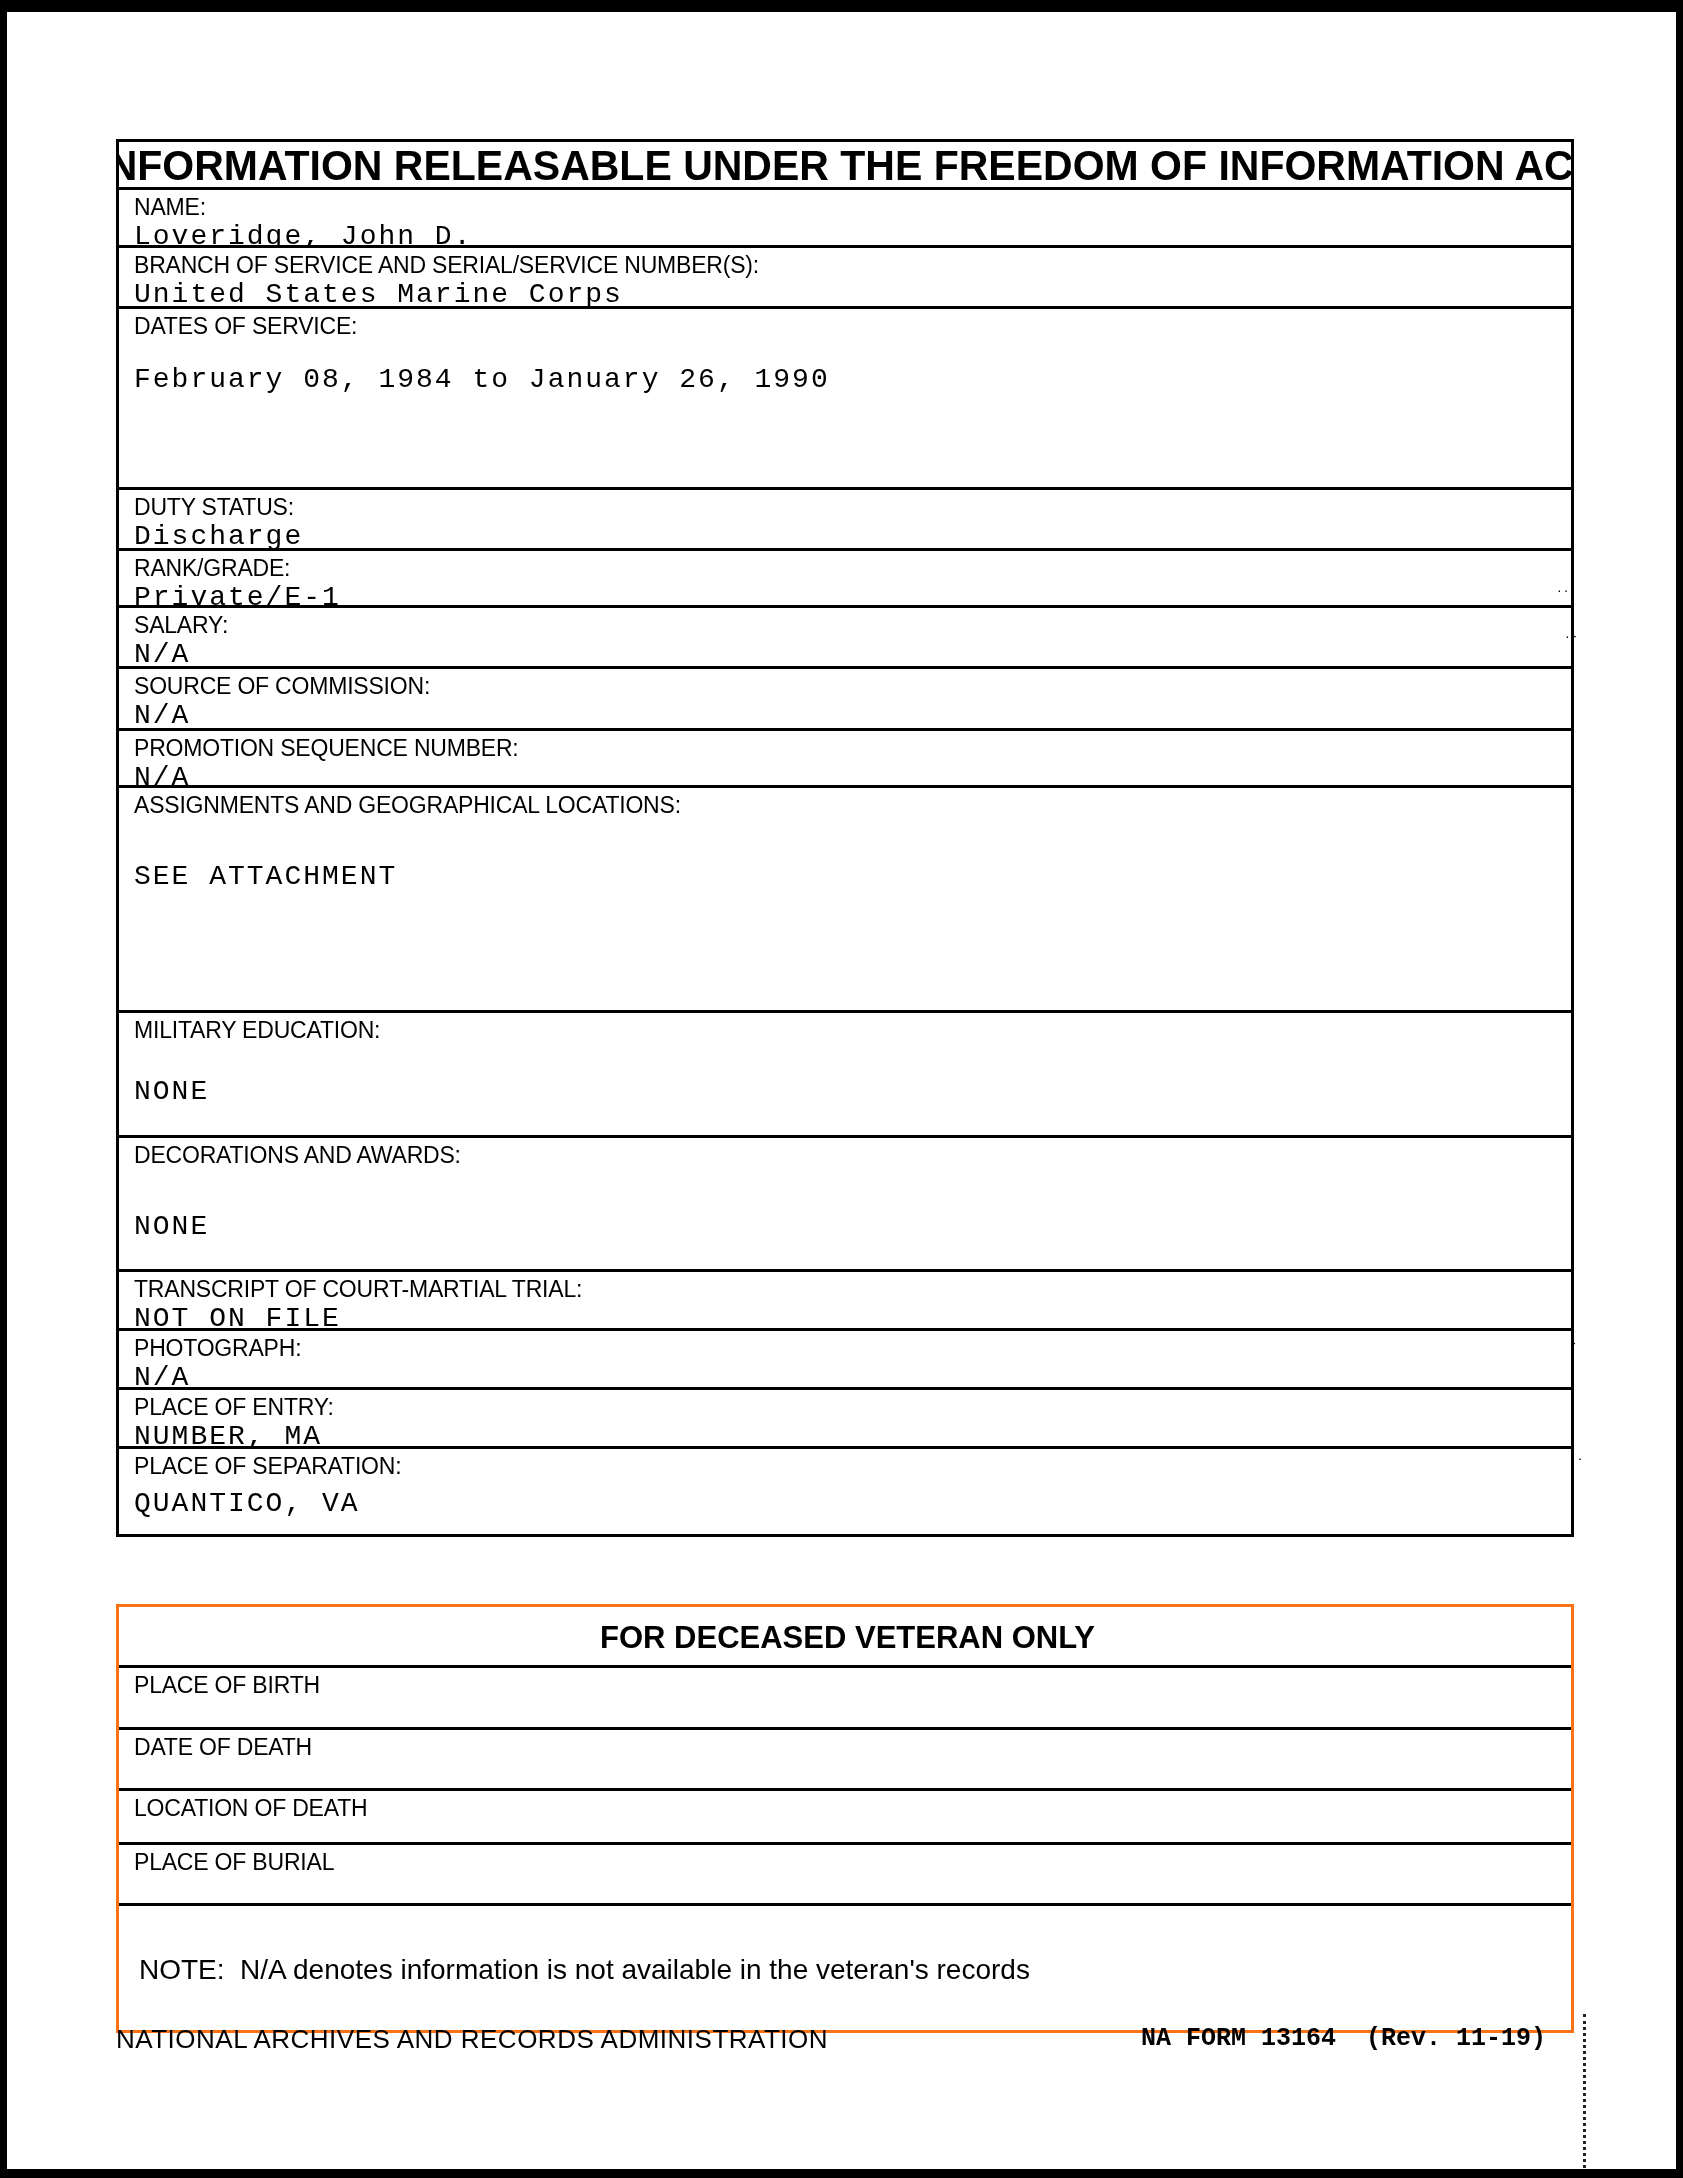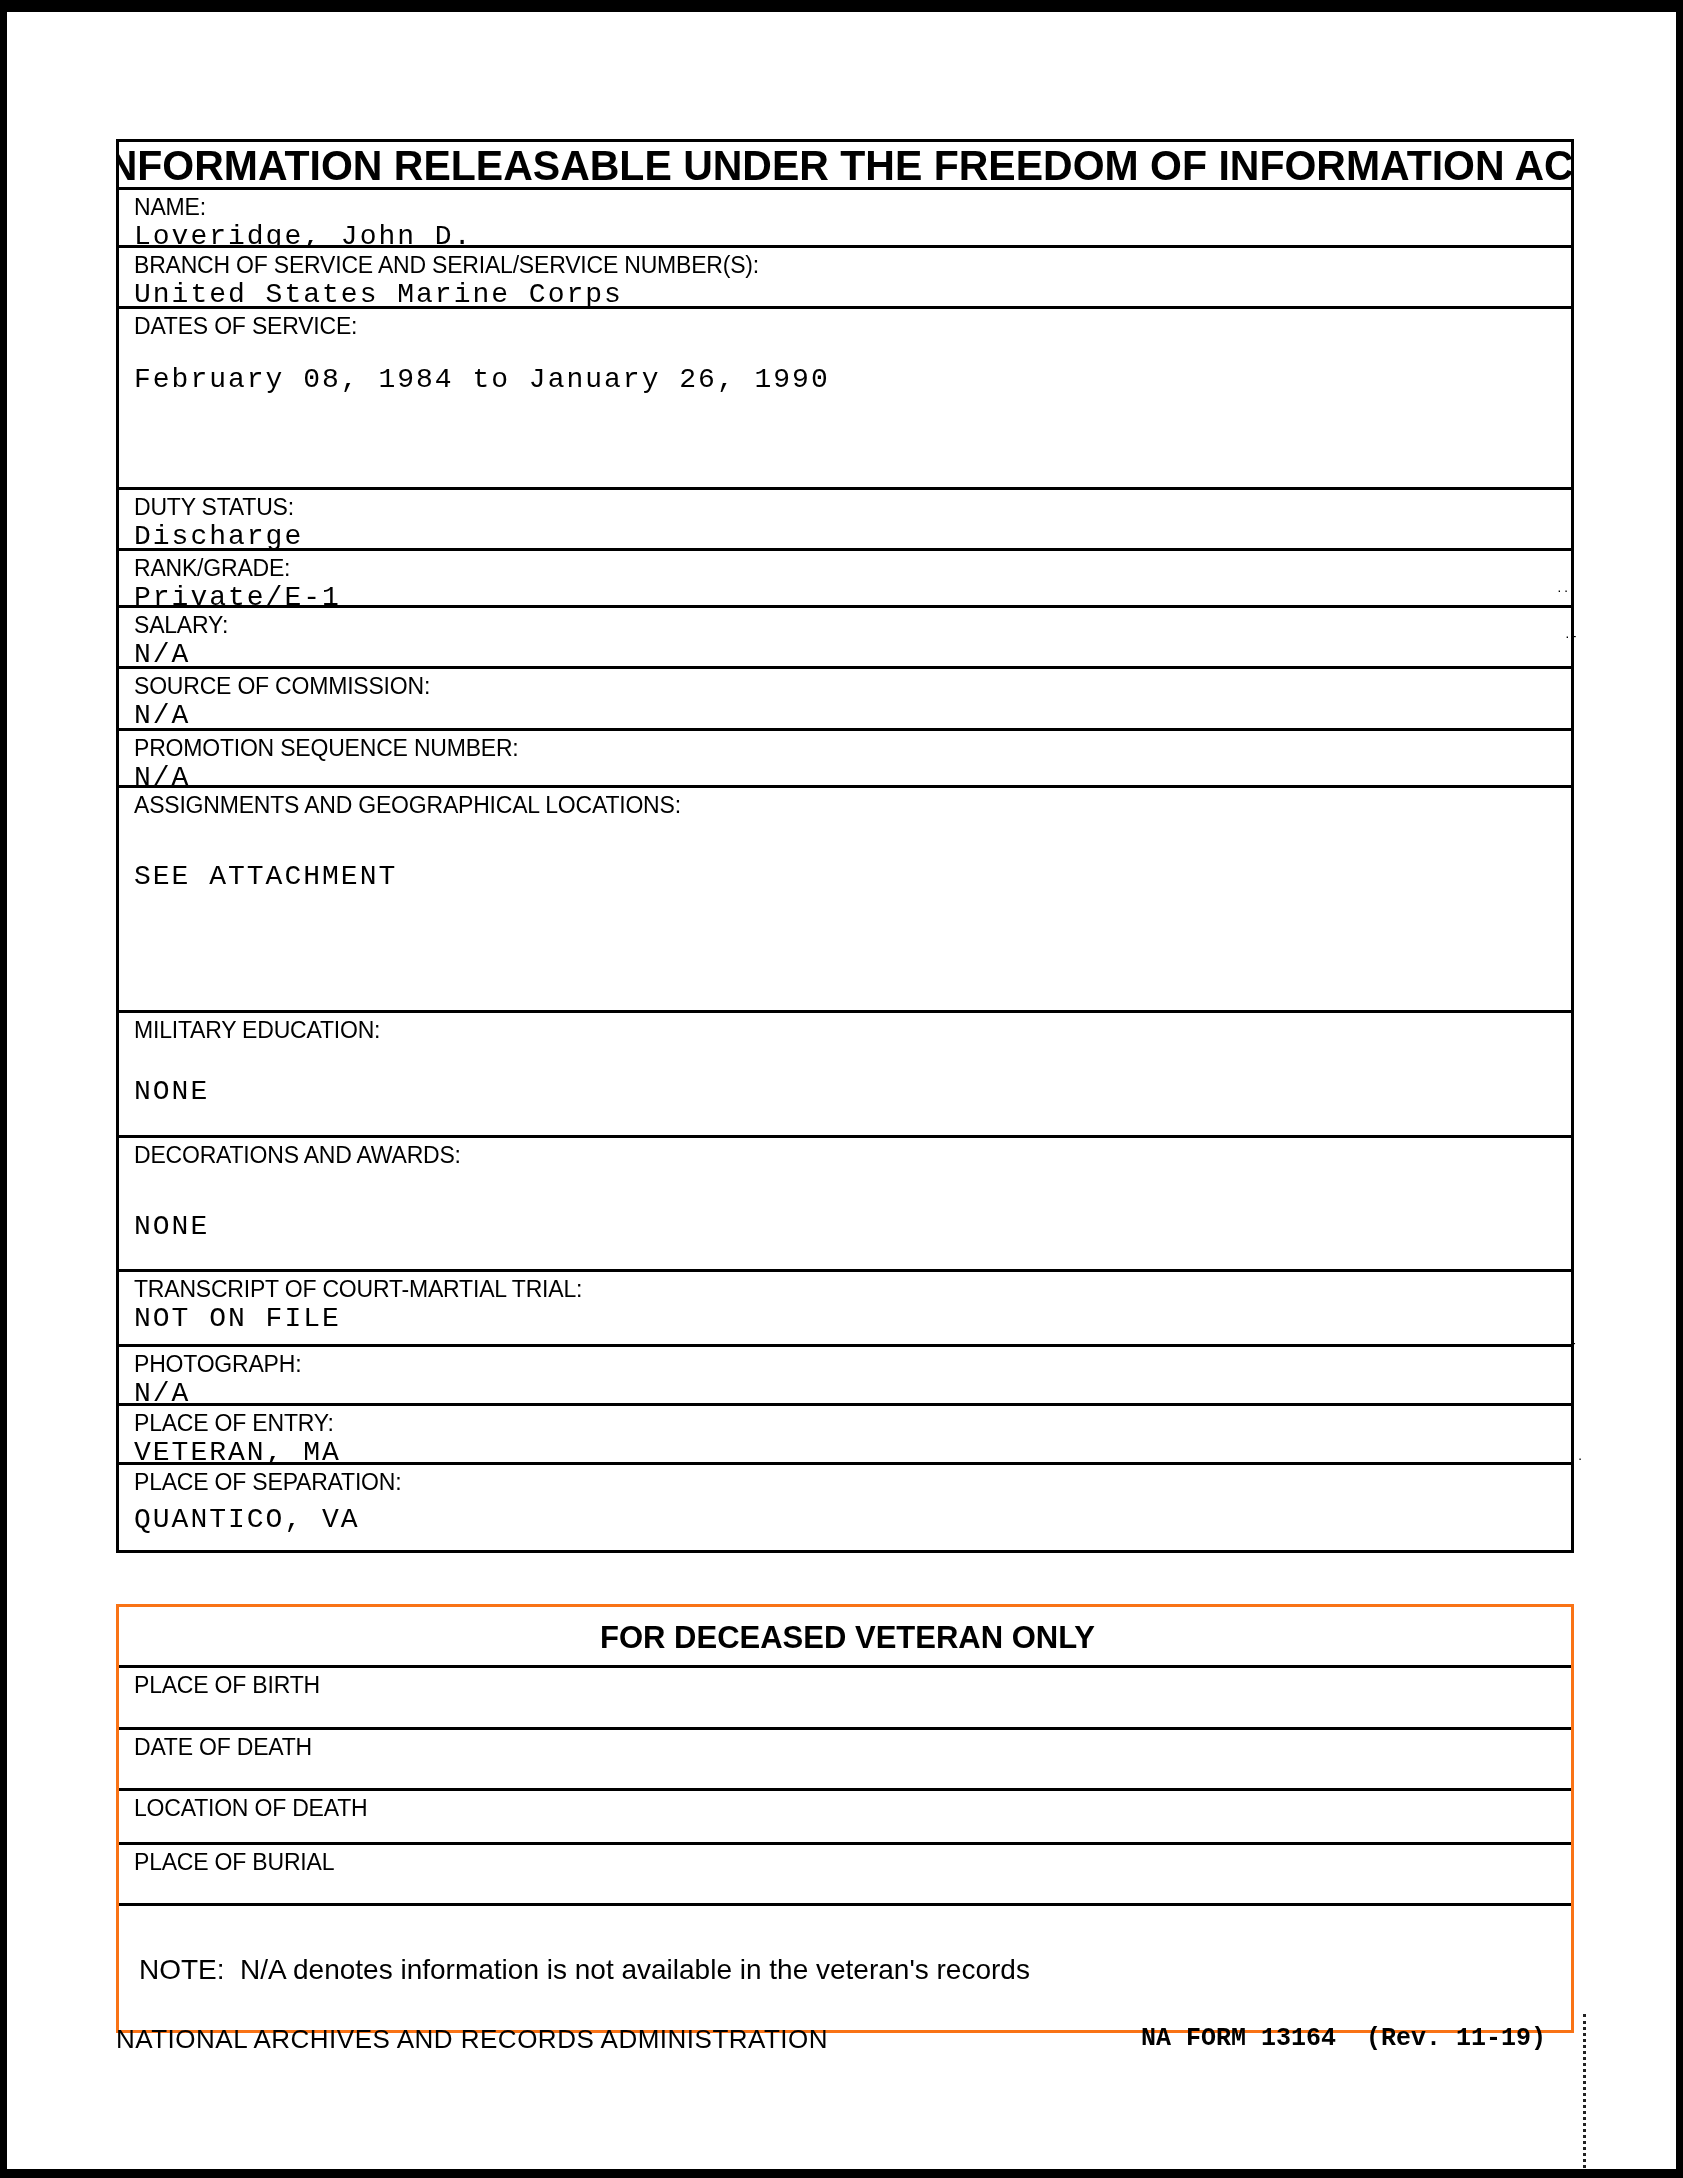--- a/index.html
+++ b/index.html
@@ -142,33 +142,33 @@
     <div class="row gap-lg" style="height:125px">
       <div class="flabel">MILITARY EDUCATION:</div>
       <div class="fvalue">NONE</div>
     </div>
 
     <div class="row gap-xl" style="height:134px">
       <div class="flabel">DECORATIONS AND AWARDS:</div>
       <div class="fvalue">NONE</div>
     </div>
 
-    <div class="row" style="height:75px">
+    <div class="row" style="height:59px">
       <div class="flabel">TRANSCRIPT OF COURT-MARTIAL TRIAL:</div>
       <div class="fvalue">NOT ON FILE</div>
     </div>
 
     <div class="row" style="height:59px">
       <div class="flabel">PHOTOGRAPH:</div>
       <div class="fvalue">N/A</div>
     </div>
 
     <div class="row" style="height:59px">
       <div class="flabel">PLACE OF ENTRY:</div>
-      <div class="fvalue">VETERAN, MA</div>
+      <div class="fvalue">NUMBER, MA</div>
     </div>
 
     <div class="row gap-sm" style="height:85px">
       <div class="flabel">PLACE OF SEPARATION:</div>
       <div class="fvalue">QUANTICO, VA</div>
     </div>
   </div>
 
   <div class="deceased-table">
 

